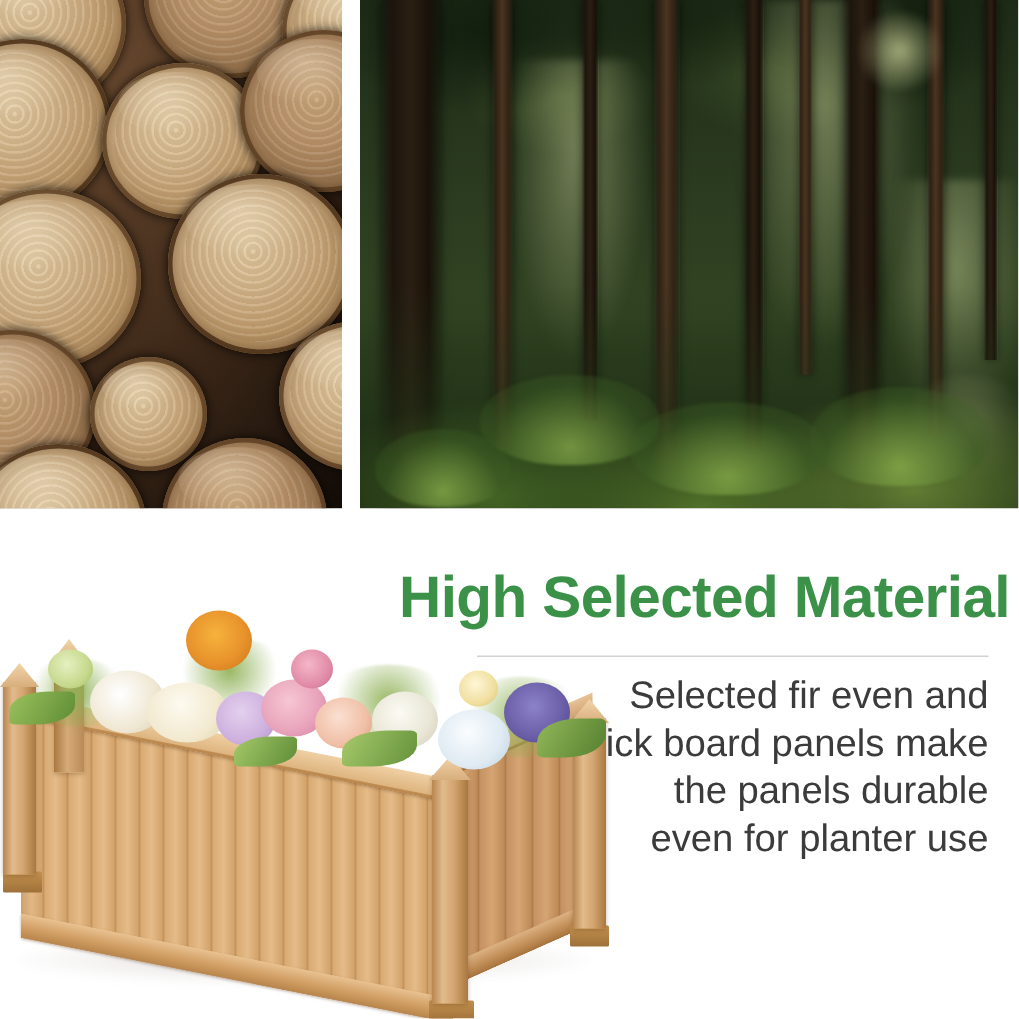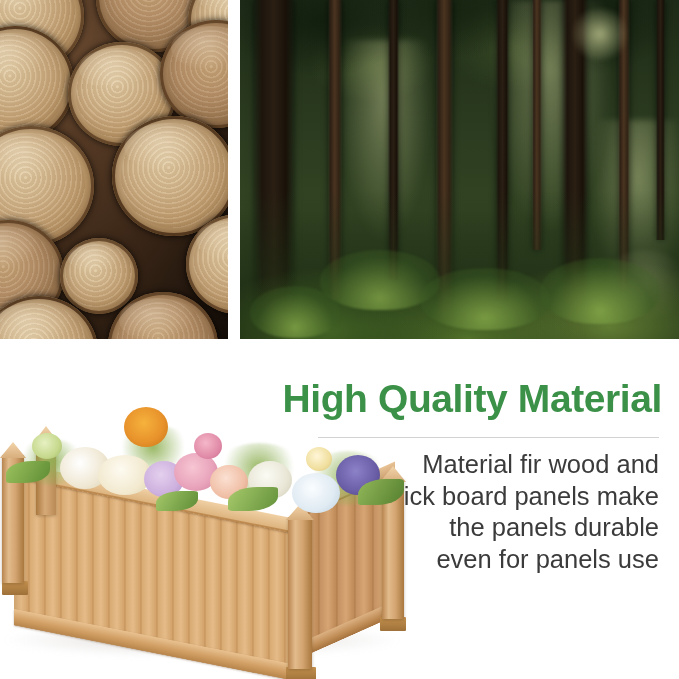--- a/index.html
+++ b/index.html
@@ -361,29 +361,29 @@
       <div class="understory"></div>
       <div class="fern" style="left:80px;  top:250px; width:120px; height:60px;"></div>
       <div class="fern" style="left:180px; top:268px; width:130px; height:62px;"></div>
       <div class="fern" style="left:300px; top:258px; width:120px; height:66px;"></div>
       <div class="fern" style="left:10px;  top:286px; width:90px;  height:52px;"></div>
     </div>
   </div>
 
   <div class="lower">
 
-    <div class="headline">High Quality Material</div>
+    <div class="headline">High Selected Material</div>
 
     <div class="divider"></div>
 
     <div class="body-copy">
-      <span class="line">Material fir wood and</span>
+      <span class="line">Selected fir even and</span>
       <span class="line">thick board panels make</span>
       <span class="line">the panels durable</span>
-      <span class="line">even for panels use</span>
+      <span class="line">even for planter use</span>
     </div>
 
     <div class="product">
       <div class="ground-shadow"></div>
 
       <div class="box-side">
         <div class="rail-top"></div>
         <div class="rail-bot"></div>
       </div>
 

